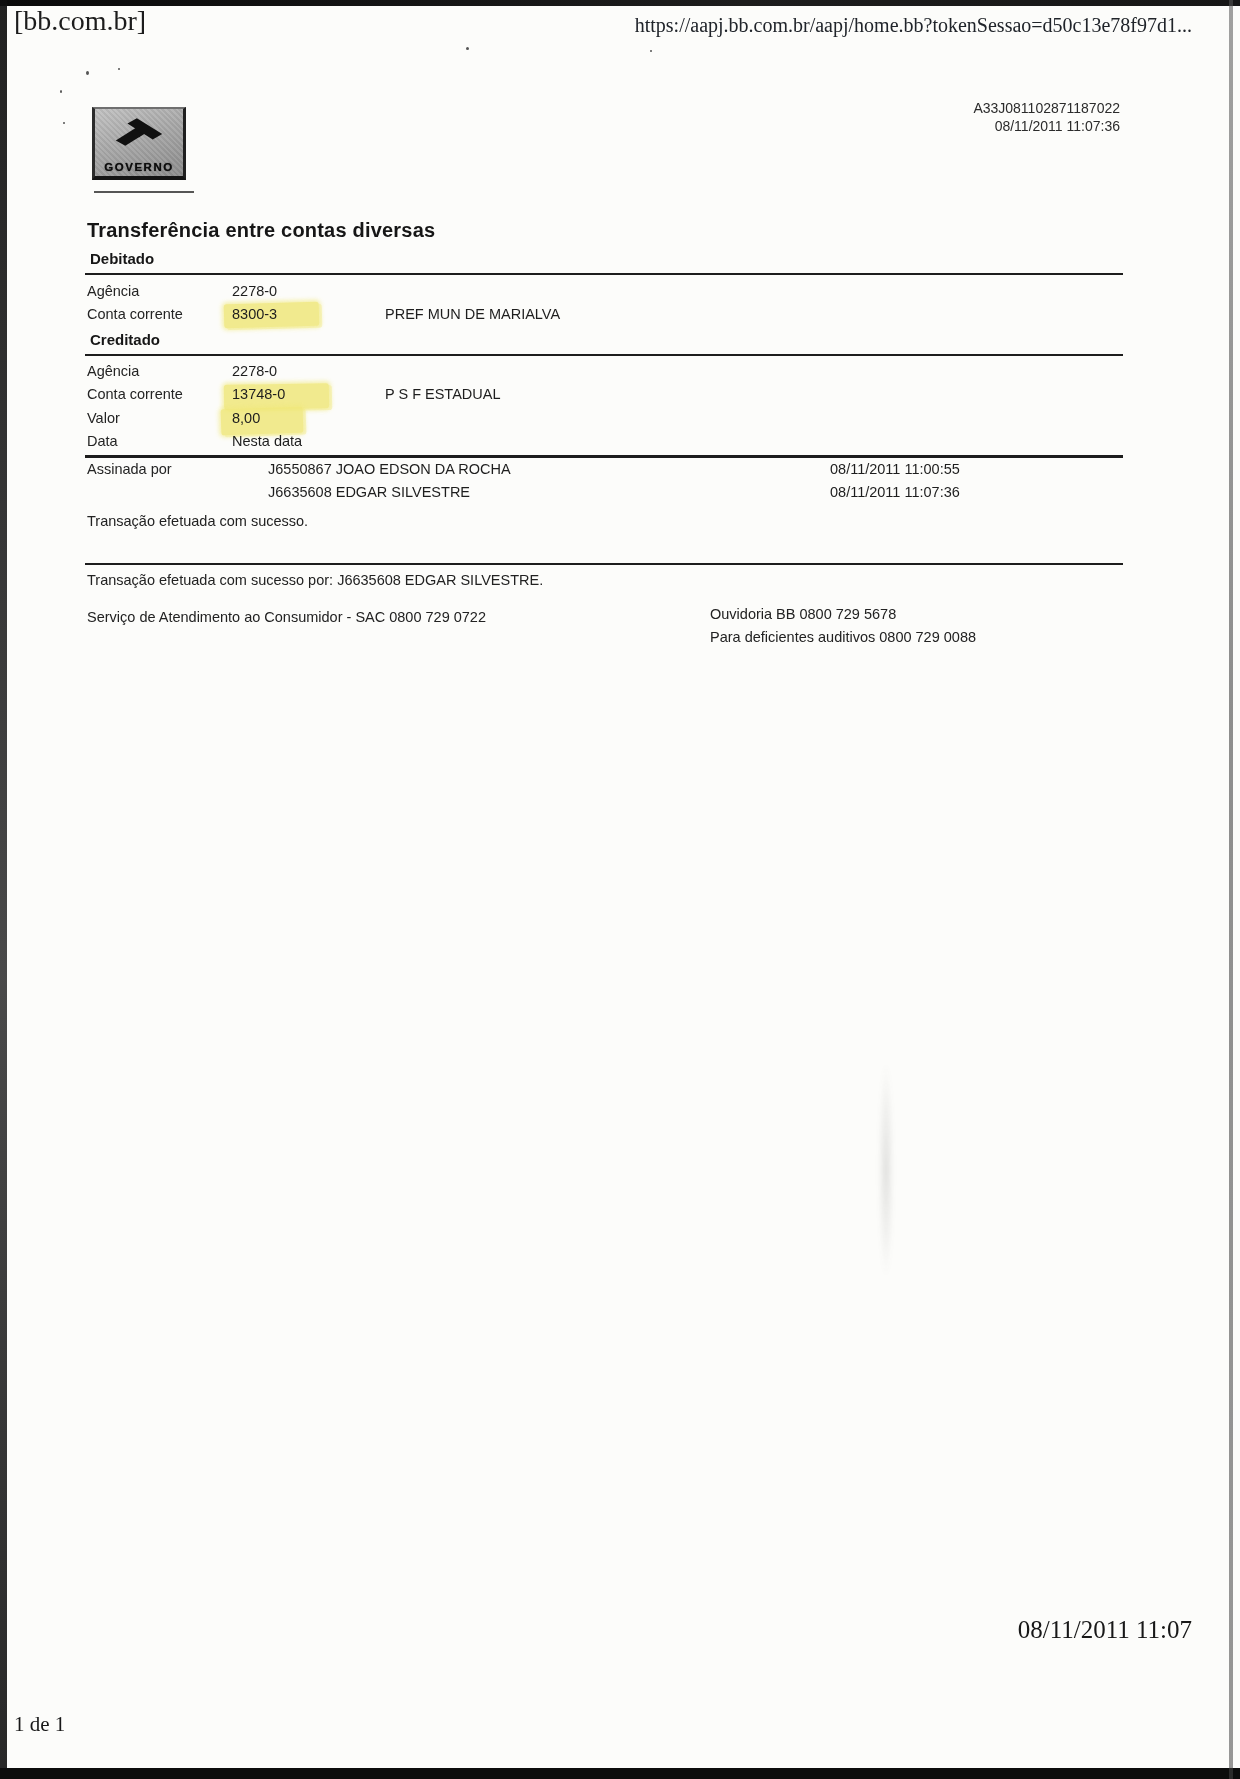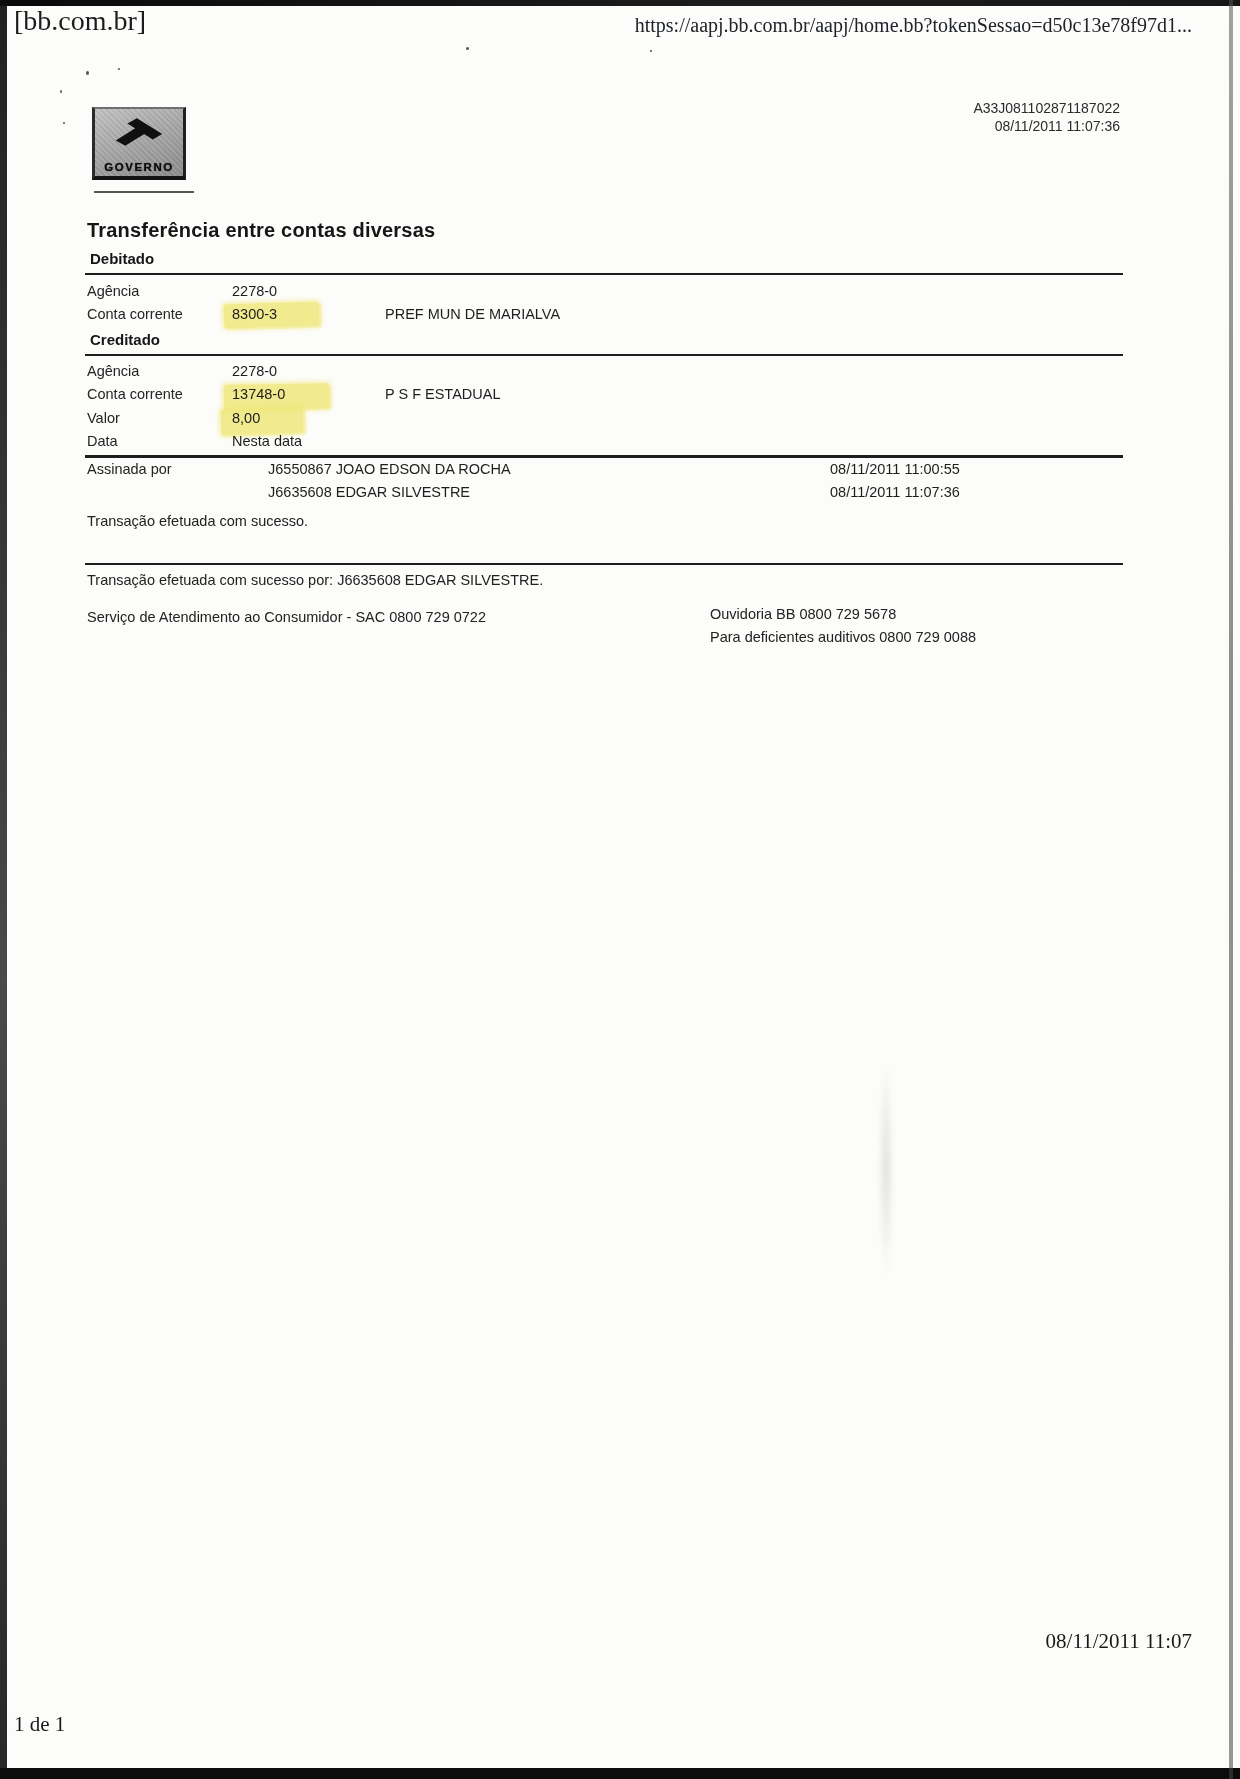--- a/index.html
+++ b/index.html
@@ -15,21 +15,21 @@
   
   .edge-top{position:absolute;left:0;top:0;width:1240px;height:6px;background:linear-gradient(90deg,#0a0a0a 0%,#1d1d1d 60%,#161616 100%);}
   .edge-left{position:absolute;left:0;top:0;width:7px;height:1779px;background:linear-gradient(180deg,#0e0e0e 0%,#2b2b2b 38%,#3a3a3a 55%,#151515 100%);opacity:.92;}
   .edge-bottom{position:absolute;left:0;top:1768px;width:1240px;height:11px;background:#0c0c0c;}
   .edge-right{position:absolute;left:1229px;top:0;width:4px;height:1779px;background:linear-gradient(180deg,#555,#333 40%,#444);opacity:.55;}
   
   .serif{font-family:"Liberation Serif",serif;}
   .ph-left{position:absolute;left:14px;top:5px;font-size:28px;color:#1c1c1c;}
   .ph-right{position:absolute;right:48px;top:14px;font-size:20px;color:#20242a;}
   .pf-left{position:absolute;left:14px;top:1712px;font-size:21px;color:#181818;}
-  .pf-right{position:absolute;right:48px;top:1616px;font-size:21px;color:#181818;margin-top:13px;}
+  .pf-right{position:absolute;right:48px;top:1616px;font-size:25px;color:#181818;}
   
   .logo-box{
     position:absolute;left:92px;top:107px;width:94px;height:73px;
     background:
       repeating-linear-gradient(45deg, rgba(255,255,255,0.06) 0 2px, rgba(0,0,0,0.05) 2px 4px),
       linear-gradient(160deg,#c3c3c3 0%,#a9a9a9 45%,#8d8d8d 100%);
     border-top:2px solid #6f6f6f;
     border-left:3px solid #2a2a2a;
     border-right:3px solid #1f1f1f;
     border-bottom:4px solid #141414;

